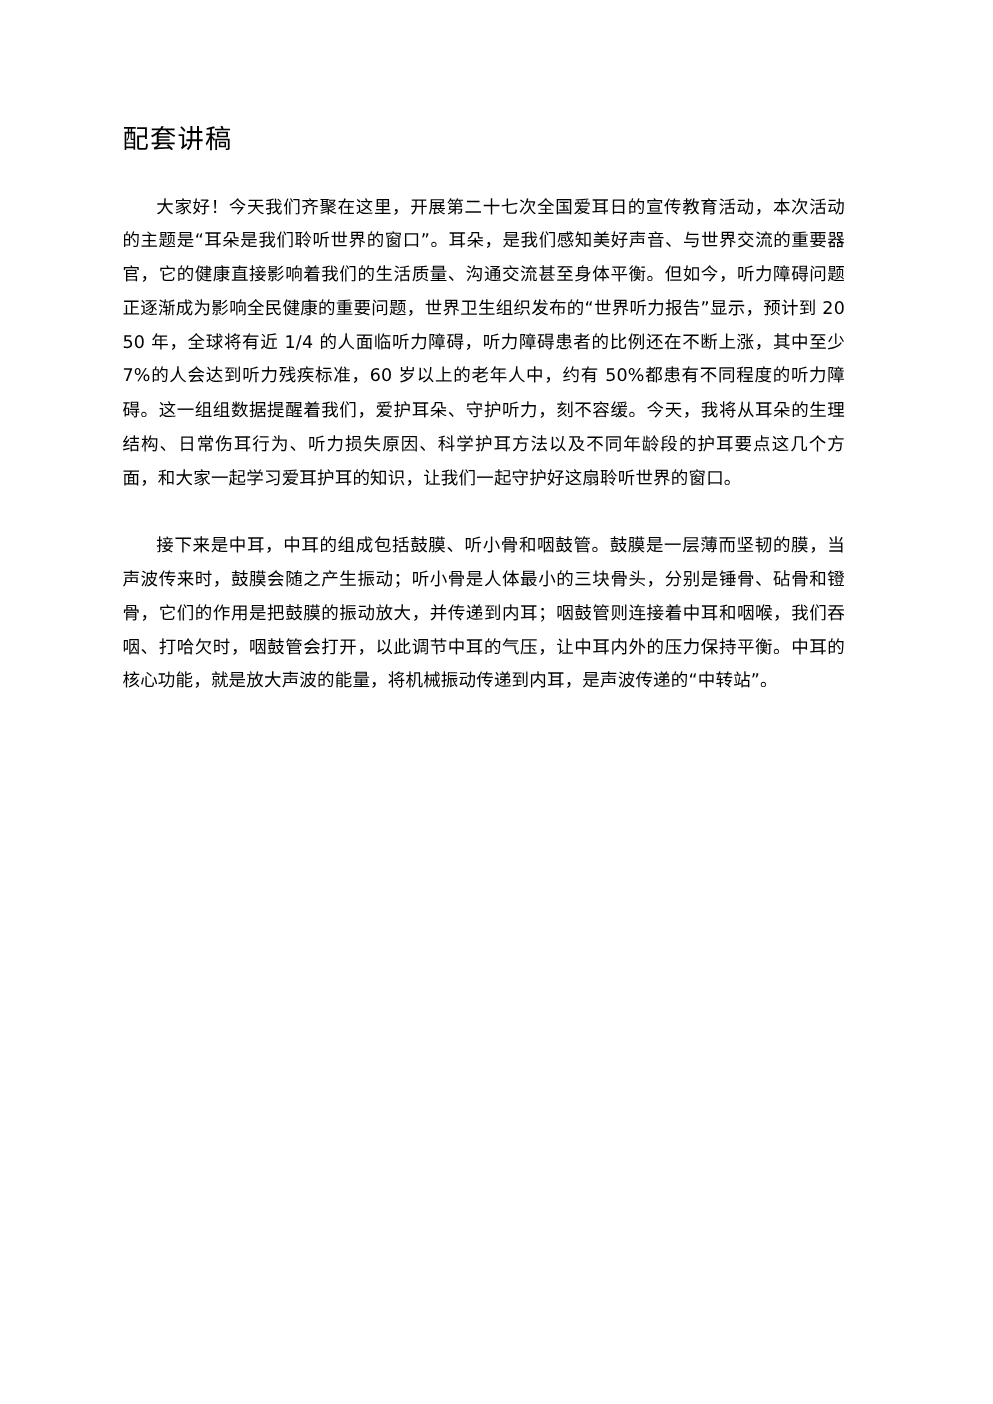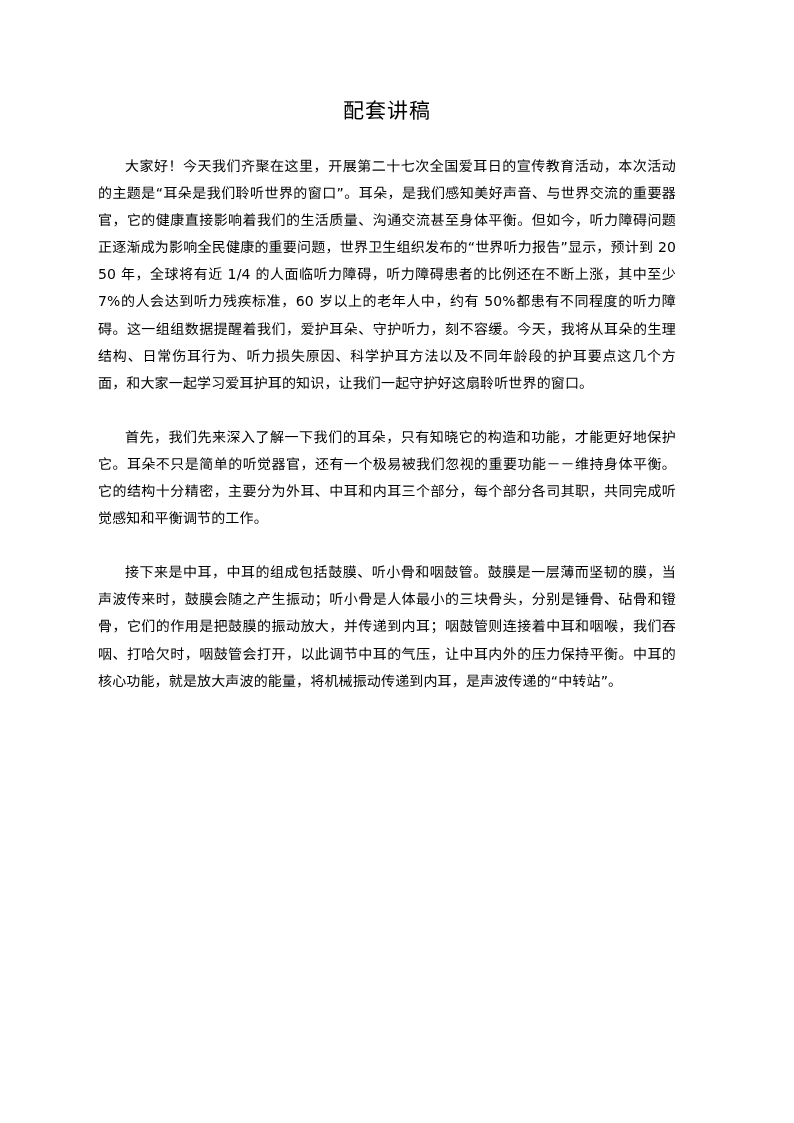--- a/index.html
+++ b/index.html
@@ -23,21 +23,21 @@
   .content {
     position: absolute;
     left: 98px;
     top: 0;
     width: 578px;
   }
 
   .doc-title {
     margin: 0;
     padding: 0;
-    text-align: center;
+    text-align: left;
     font-size: 21px;
     line-height: 30px;
     font-weight: normal;
     letter-spacing: 1px;
     color: #000000;
     padding-top: 96px;
   }
 
   .salutation {
     margin: 0;
@@ -68,19 +68,18 @@
 <body>
 
 <div class="page">
   <div class="content">
 
     <h1 class="doc-title">配套讲稿</h1>
 
 
     <p class="para para-gap-first">大家好！今天我们齐聚在这里，开展第二十七次全国爱耳日的宣传教育活动，本次活动的主题是“耳朵是我们聆听世界的窗口”。耳朵，是我们感知美好声音、与世界交流的重要器官，它的健康直接影响着我们的生活质量、沟通交流甚至身体平衡。但如今，听力障碍问题正逐渐成为影响全民健康的重要问题，世界卫生组织发布的“世界听力报告”显示，预计到 2050 年，全球将有近 1/4 的人面临听力障碍，听力障碍患者的比例还在不断上涨，其中至少 7%的人会达到听力残疾标准，60 岁以上的老年人中，约有 50%都患有不同程度的听力障碍。这一组组数据提醒着我们，爱护耳朵、守护听力，刻不容缓。今天，我将从耳朵的生理结构、日常伤耳行为、听力损失原因、科学护耳方法以及不同年龄段的护耳要点这几个方面，和大家一起学习爱耳护耳的知识，让我们一起守护好这扇聆听世界的窗口。</p>
 
-    <p class="para para-gap">首先，我们先来深入了解一下我们的耳朵，只有知晓它的构造和功能，才能更好地保护它。耳朵不只是简单的听觉器官，还有一个极易被我们忽视的重要功能－－维持身体平衡。它的结构十分精密，主要分为外耳、中耳和内耳三个部分，每个部分各司其职，共同完成听觉感知和平衡调节的工作。</p>
 
 
     <p class="para para-gap">接下来是中耳，中耳的组成包括鼓膜、听小骨和咽鼓管。鼓膜是一层薄而坚韧的膜，当声波传来时，鼓膜会随之产生振动；听小骨是人体最小的三块骨头，分别是锤骨、砧骨和镫骨，它们的作用是把鼓膜的振动放大，并传递到内耳；咽鼓管则连接着中耳和咽喉，我们吞咽、打哈欠时，咽鼓管会打开，以此调节中耳的气压，让中耳内外的压力保持平衡。中耳的核心功能，就是放大声波的能量，将机械振动传递到内耳，是声波传递的“中转站”。</p>
 
   </div>
 </div>
 
 </body></html>

